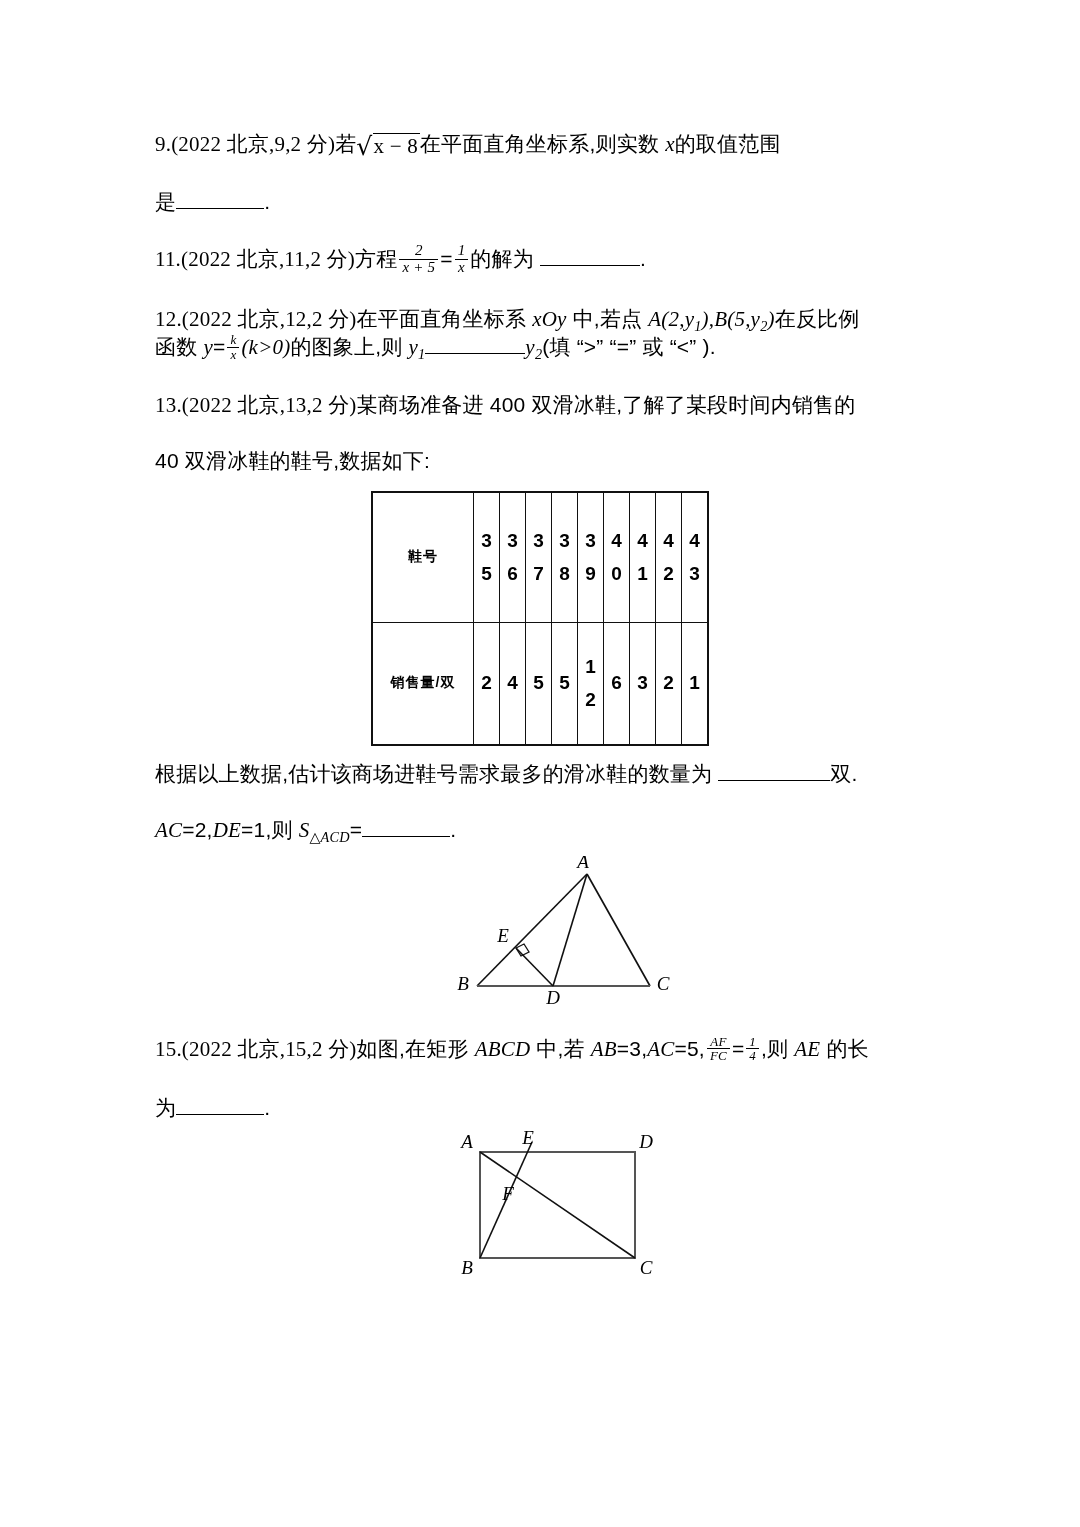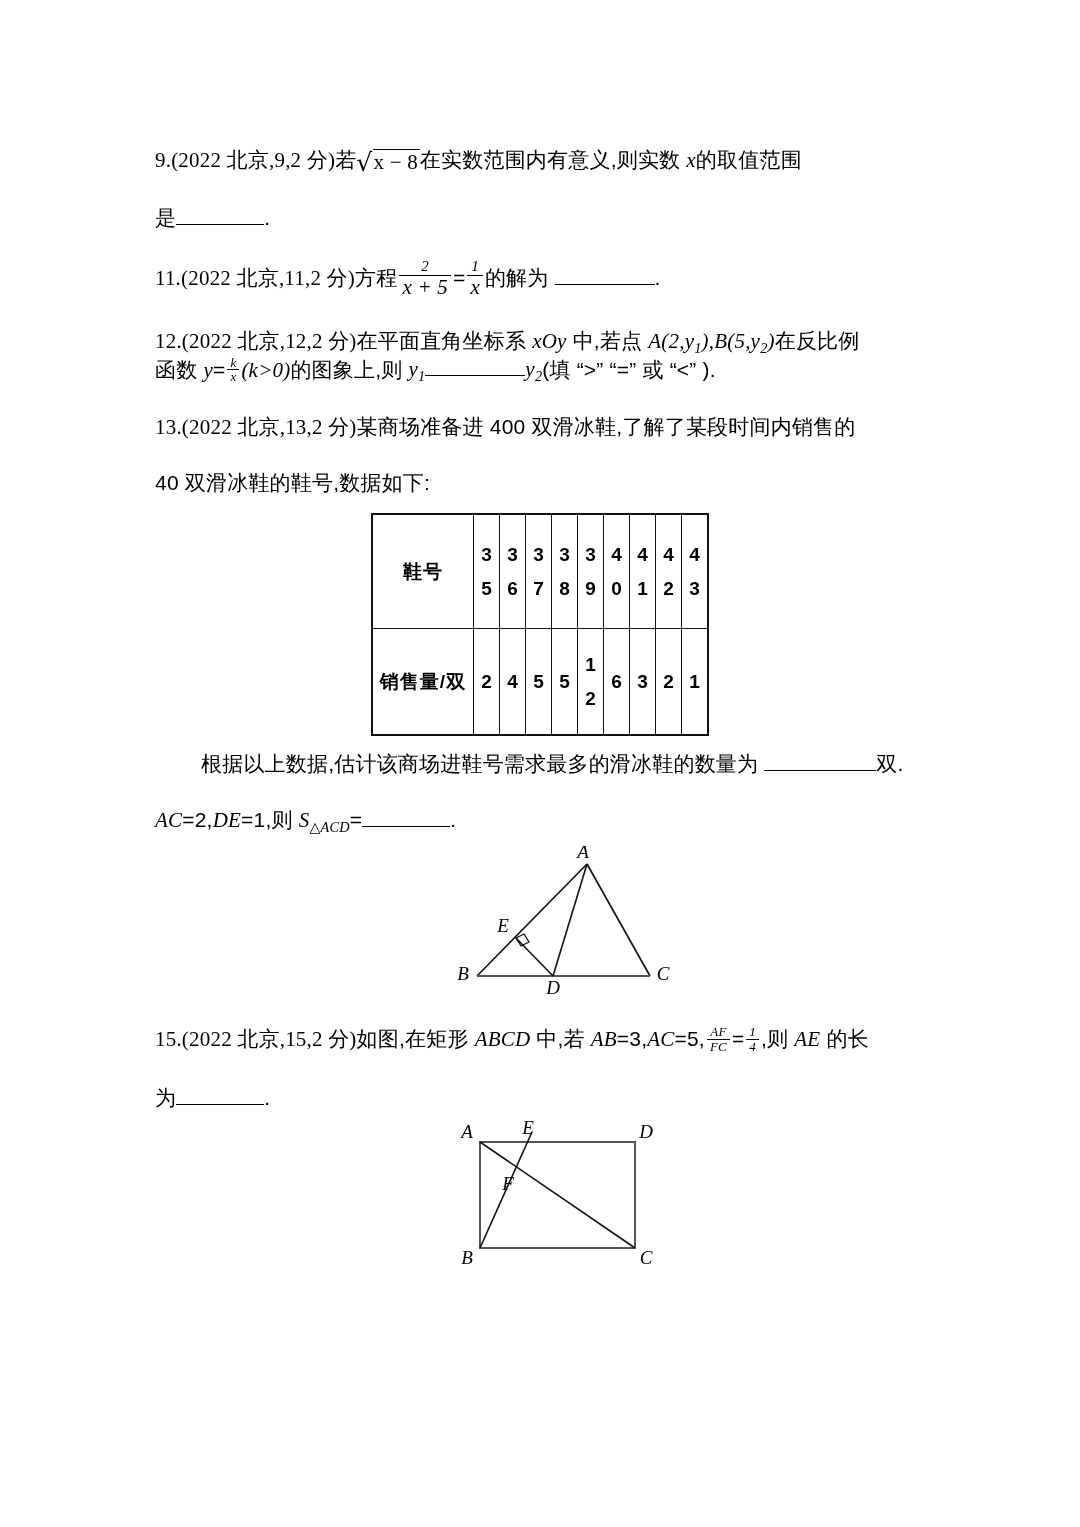--- a/index.html
+++ b/index.html
@@ -11,21 +11,21 @@
     width: 1080px;
     height: 1527px;
     position: relative;
     font-family: "Liberation Sans", "DejaVu Sans", sans-serif;
     color: #000000;
     overflow: hidden;
   }
 
   .page {
     position: absolute;
-    left: 0; top: 16px;
+    left: 0; top: 0;
     width: 1080px;
     height: 1131px;
     padding: 0;
   }
 
   .content {
     position: absolute;
     left: 155px;
     top: 132px;
     width: 770px;
@@ -91,21 +91,21 @@
     top: -1px;
   }
   .frac > .num {
     font-size: 15px;
     line-height: 1.05;
     padding: 0 3px;
     font-family: "Liberation Serif", "DejaVu Serif", serif;
     font-style: italic;
   }
   .frac > .den {
-    font-size: 21px;
+    font-size: 15px;
     line-height: 1.05;
     padding: 0 3px;
     border-top: 1.4px solid #000;
     font-family: "Liberation Serif", "DejaVu Serif", serif;
     font-style: italic;
   }
   .frac.small > .num, .frac.small > .den { font-size: 13px; }
 
   .sup { font-size: 0.68em; vertical-align: super; }
   .sub { font-size: 0.68em; vertical-align: sub; }
@@ -126,22 +126,22 @@
     text-align: center;
     vertical-align: middle;
     font-size: 19px;
     font-weight: bold;
     font-family: "Liberation Sans", "DejaVu Sans", sans-serif;
     padding: 0;
   }
   table.shoe td.rowhead {
     width: 92px;
     border-right: 1.5px solid #111;
-    font-size: 19px;
-    padding: 0 4px;
+    font-size: 14px;
+    padding: 8px 4px;
     letter-spacing: 1px;
   }
   table.shoe td.cell {
     width: 25px;
   }
   table.shoe tr.row-size td { height: 113px; }
   table.shoe tr.row-sales td { height: 105px; }
 
   .stack {
     display: flex;
@@ -171,21 +171,21 @@
 <body>
 
 <div class="page">
   <div class="content">
 
     <div class="block-q">
       <div class="qline">
         <span class="upr">9.</span><span class="upr">(2022 北京,9,2 分)</span><span>若</span><span class="sqrt">
             <span class="radical">√</span>
             <span class="rad-body">x − 8</span>
-          </span><span>在实数范围内有意义,则实数 </span><span class="itals">x</span><span>的取值范围</span>
+          </span><span>在平面直角坐标系,则实数 </span><span class="itals">x</span><span>的取值范围</span>
       </div>
       <div class="qline" style="margin-top:32px;">
         <span>是</span><span class="blank blank-sm"></span><span>.</span>
       </div>
     </div>
 
 
     <div class="block-q">
       <div class="qline">
         <span class="upr">11.</span><span class="upr">(2022 北京,11,2 分)</span><span>方程</span><span class="frac">
@@ -292,21 +292,21 @@
                 </td>
             <td class="cell">6</td>
             <td class="cell">3</td>
             <td class="cell">2</td>
             <td class="cell">1</td>
           </tr>
         </tbody>
           </table>
       </div>
 
-      <div class="qline" style="margin-top:14px;margin-left:46px;">
+      <div class="qline" style="margin-top:14px;">
         <span>根据以上数据,估计该商场进鞋号需求最多的滑冰鞋的数量为</span> <span class="blank blank-lg"></span><span>双.</span>
       </div>
     </div>
 
     <div class="block-q">
       <div class="qline" style="margin-top:32px;">
         <span class="itals">AC</span><span>=2,</span><span class="itals">DE</span><span>=1,则 </span><span class="itals">S</span><span class="sub itals">△ACD</span><span>=</span><span class="blank blank-sm"></span><span>.</span>
       </div>
 
       <div class="fig fig-tri">

